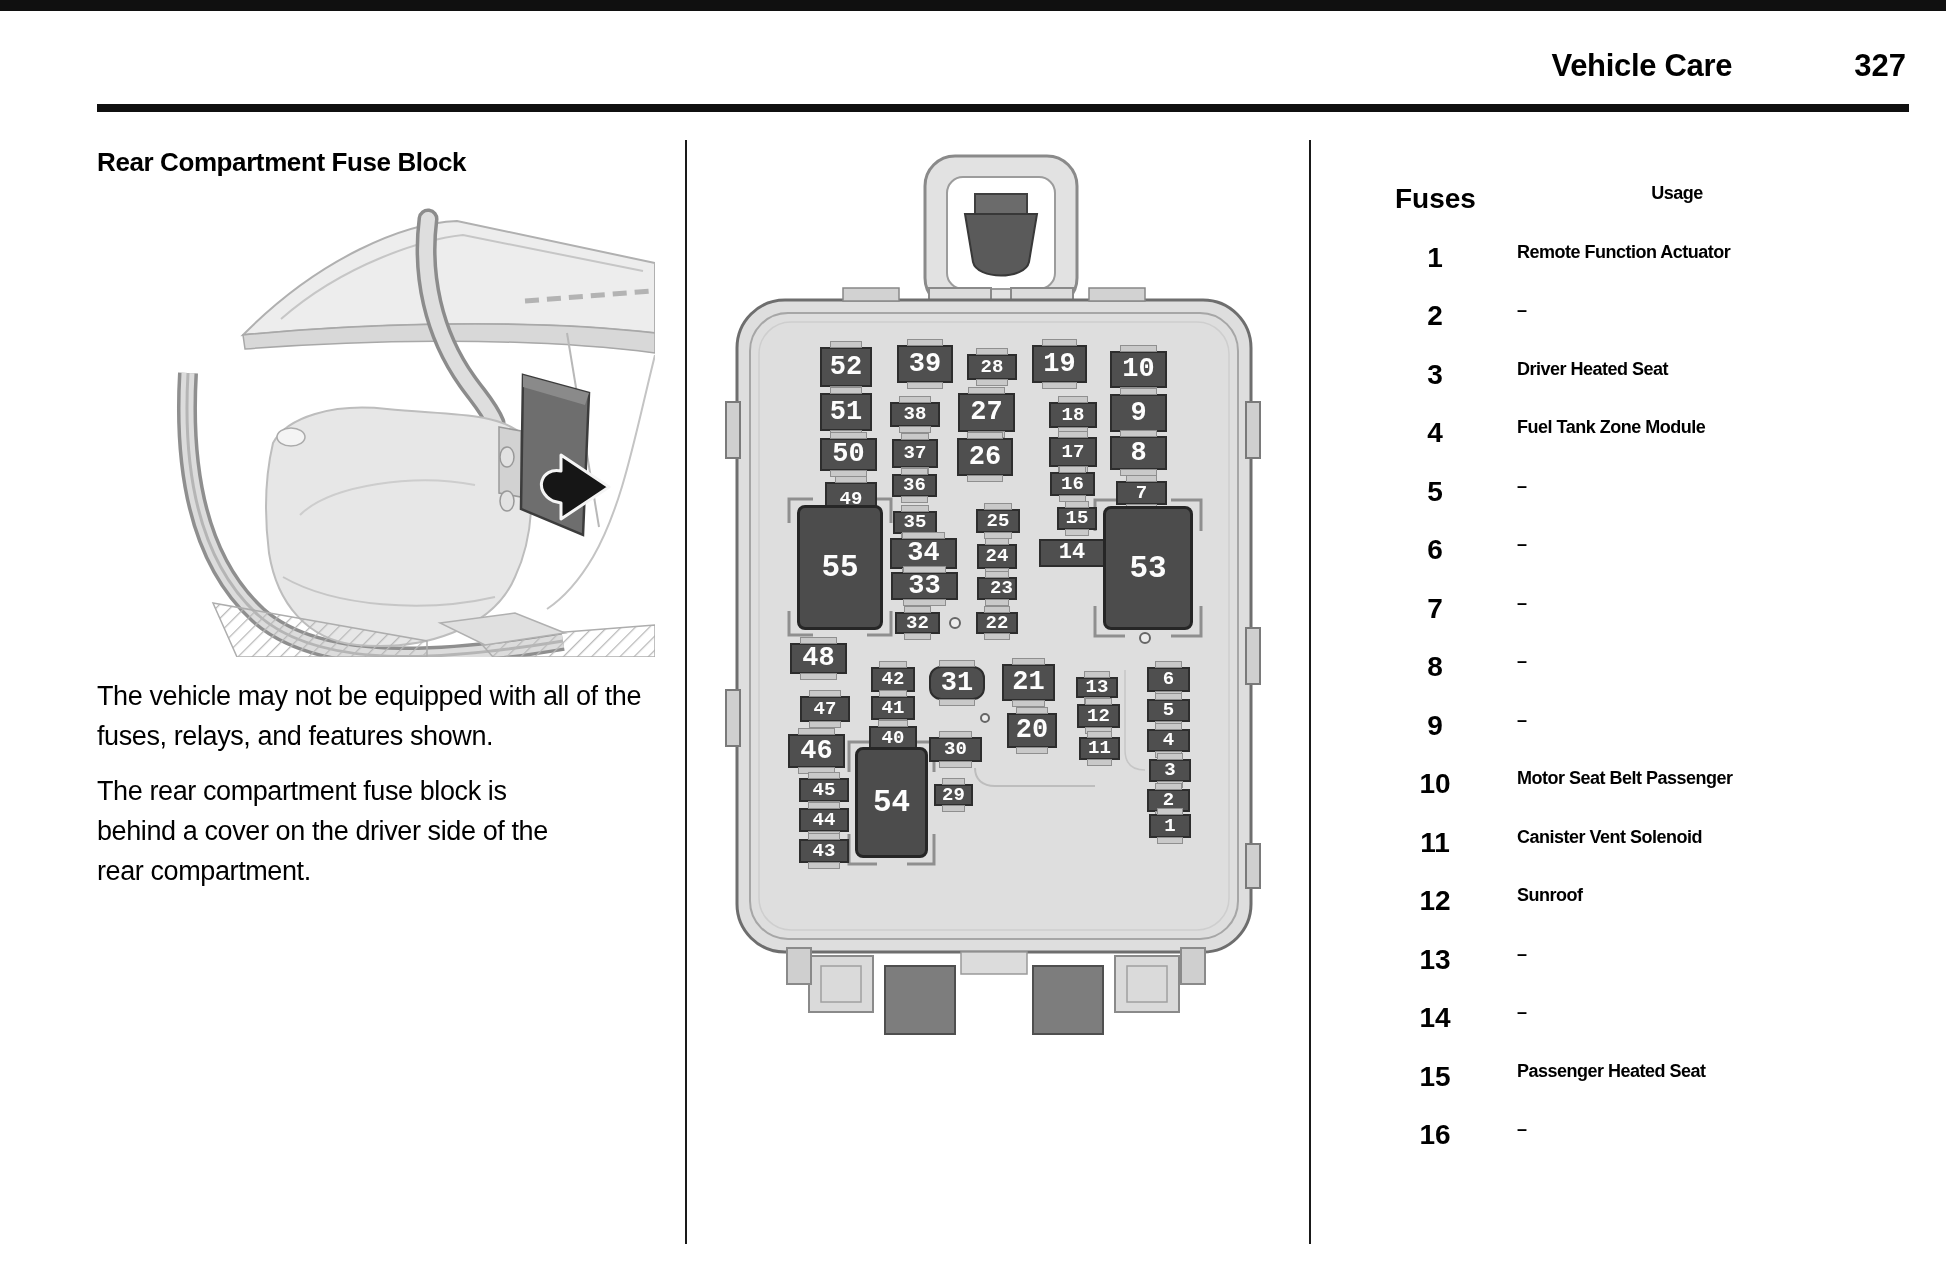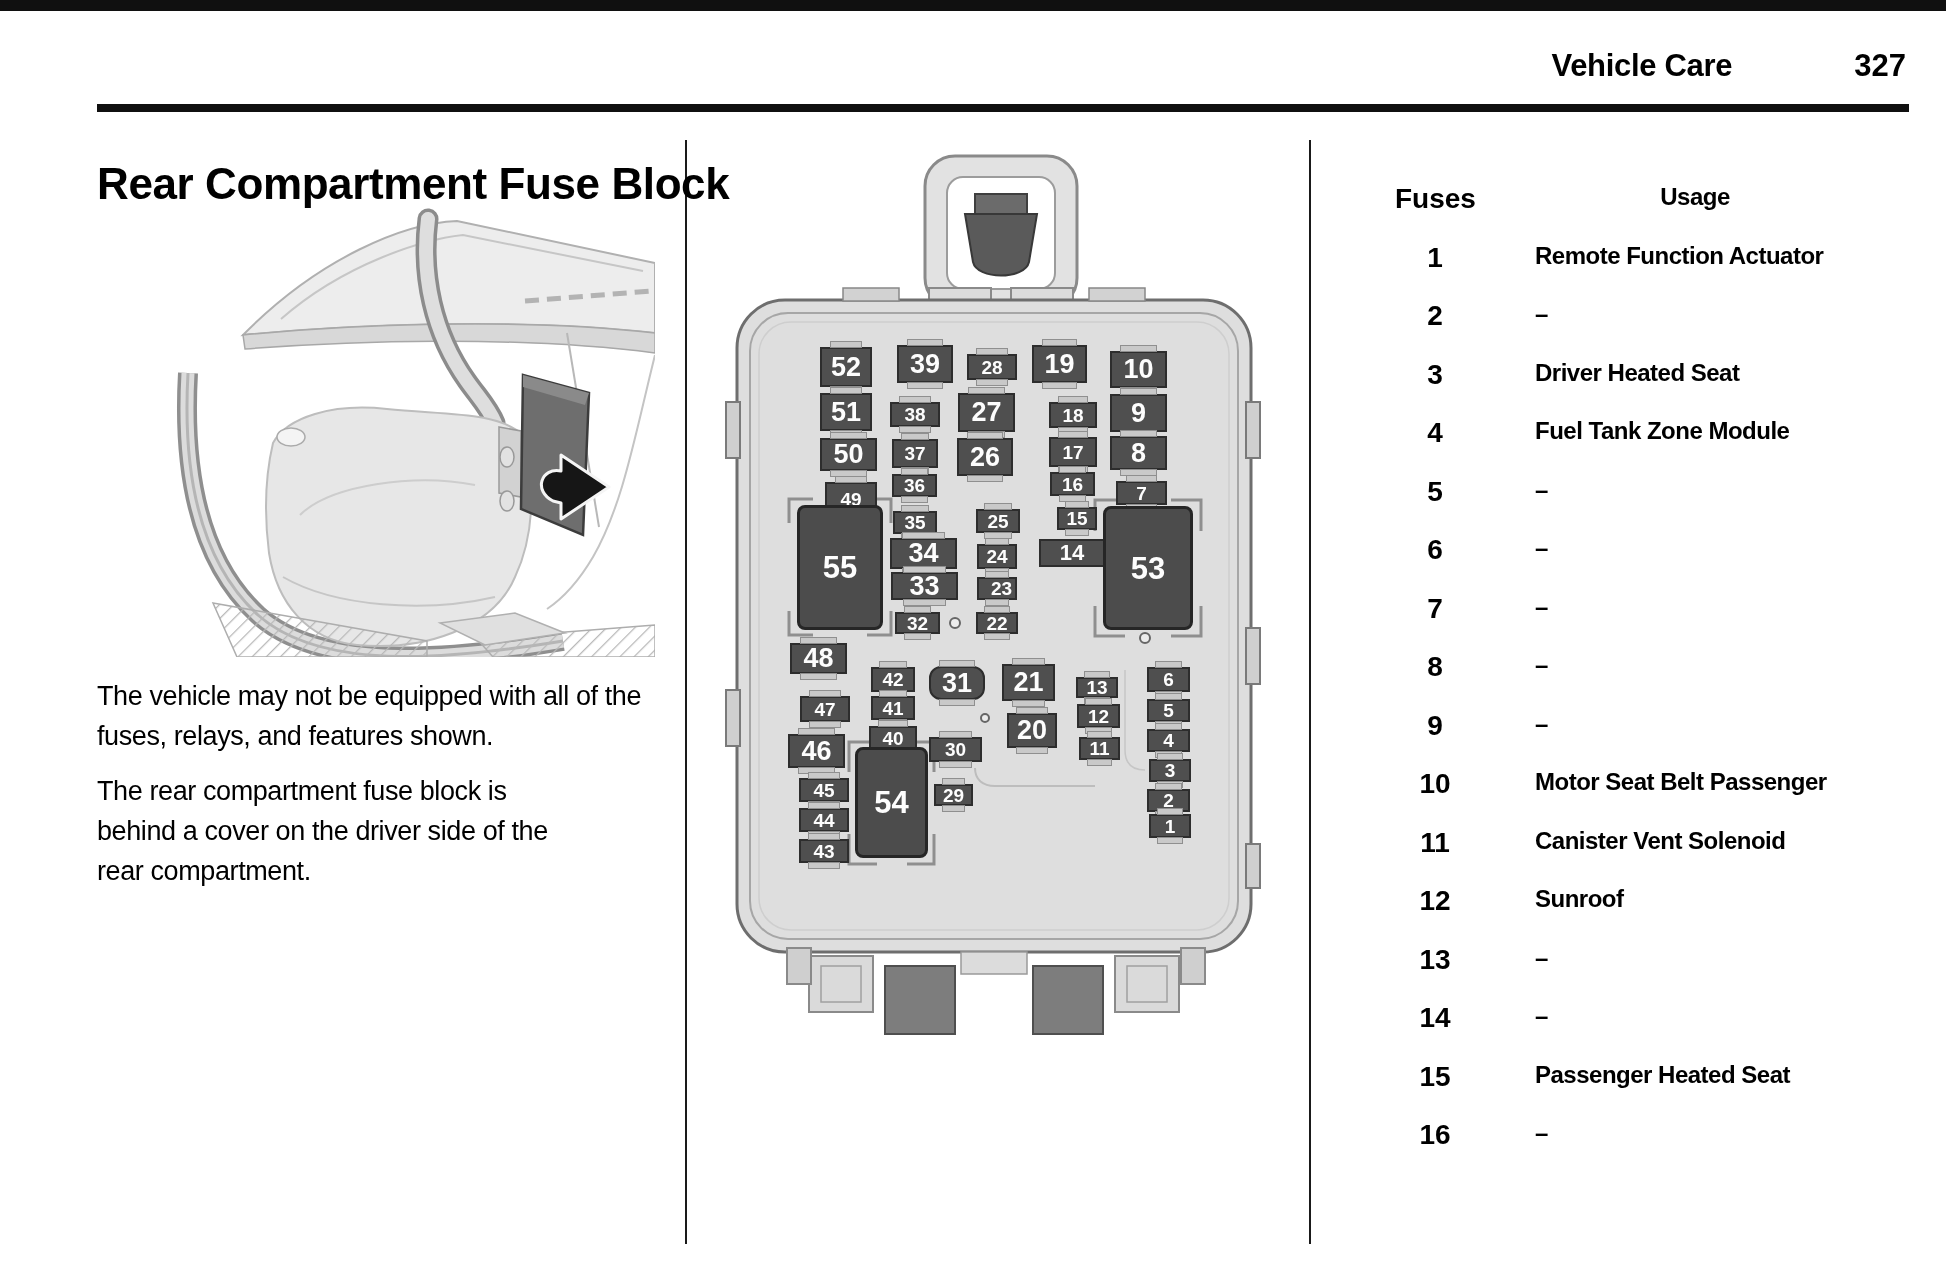--- a/index.html
+++ b/index.html
@@ -14,50 +14,51 @@
   
   .page-header{right:40px;top:48px;display:flex;gap:122px;align-items:baseline;}
   .section-title{font-size:31px;font-weight:bold;letter-spacing:-0.3px;}
   .page-number{font-size:31px;font-weight:bold;}
   .header-rule{left:97px;top:104px;width:1812px;height:8px;background:#101010;}
   
   .divider{top:140px;width:2px;height:1104px;background:#1a1a1a;}
   .divider-left{left:685px;}
   .divider-right{left:1309px;}
   
-  .article-title{left:97px;top:130px;font-size:44px;font-weight:bold;letter-spacing:-0.4px;}
+  .article-title{left:97px;top:130px;font-size:26px;font-weight:bold;letter-spacing:-0.4px;}
   .illustration{left:95px;top:205px;width:560px;height:452px;}
   .paragraphs{left:97px;top:676px;width:600px;}
   .paragraphs p{
     margin:0 0 15px 0;font-size:27px;line-height:40px;font-weight:normal;
     letter-spacing:-0.4px;white-space:pre-line;
   }
   
   .fuse-diagram{left:735px;top:150px;width:525px;height:890px;}
   .fuse-diagram svg{position:absolute;left:0;top:0;overflow:visible;}
   .fuse{
     position:absolute;background:#4f4f4f;color:#fdfdfd;display:flex;align-items:center;
     justify-content:center;font-weight:bold;border:2px solid #2d2d2d;box-sizing:border-box;
     line-height:1;
+    font-family:Liberation Mono, monospace;
   }
   .f-sm{font-size:19px;}
   .f-md{font-size:22px;}
   .f-lg{font-size:27px;}
   .f-relay{font-size:31px;background:#4c4c4c;border:3px solid #262626;border-radius:8px;}
   .f-sm::before,.f-sm::after,.f-lg::before,.f-lg::after{
     content:"";position:absolute;left:16%;right:16%;height:5px;background:#c9c9c9;
     border:1.5px solid #8f8f8f;
   }
   .f-sm::before,.f-lg::before{top:-8px;}
   .f-sm::after,.f-lg::after{bottom:-8px;}
   
   .fuse-table{left:1395px;top:183px;width:545px;}
   .t-row{display:flex;height:58.5px;align-items:flex-start;}
   .t-fuse-col{width:80px;text-align:center;font-size:28px;font-weight:bold;flex:0 0 80px;}
-  .t-usage-col{margin-left:60px;width:320px;font-size:24px;font-weight:bold;
+  .t-usage-col{margin-left:42px;width:320px;font-size:18px;font-weight:bold;
     letter-spacing:-0.5px;white-space:nowrap;}
   .t-head .t-usage-col{text-align:center;}
   .t-row:not(.t-head) .t-usage-col{text-align:left;}
 </style>
 </head>
 <body>
 
 <div class="abs topbar"></div>
 
 <div class="abs page-header">

